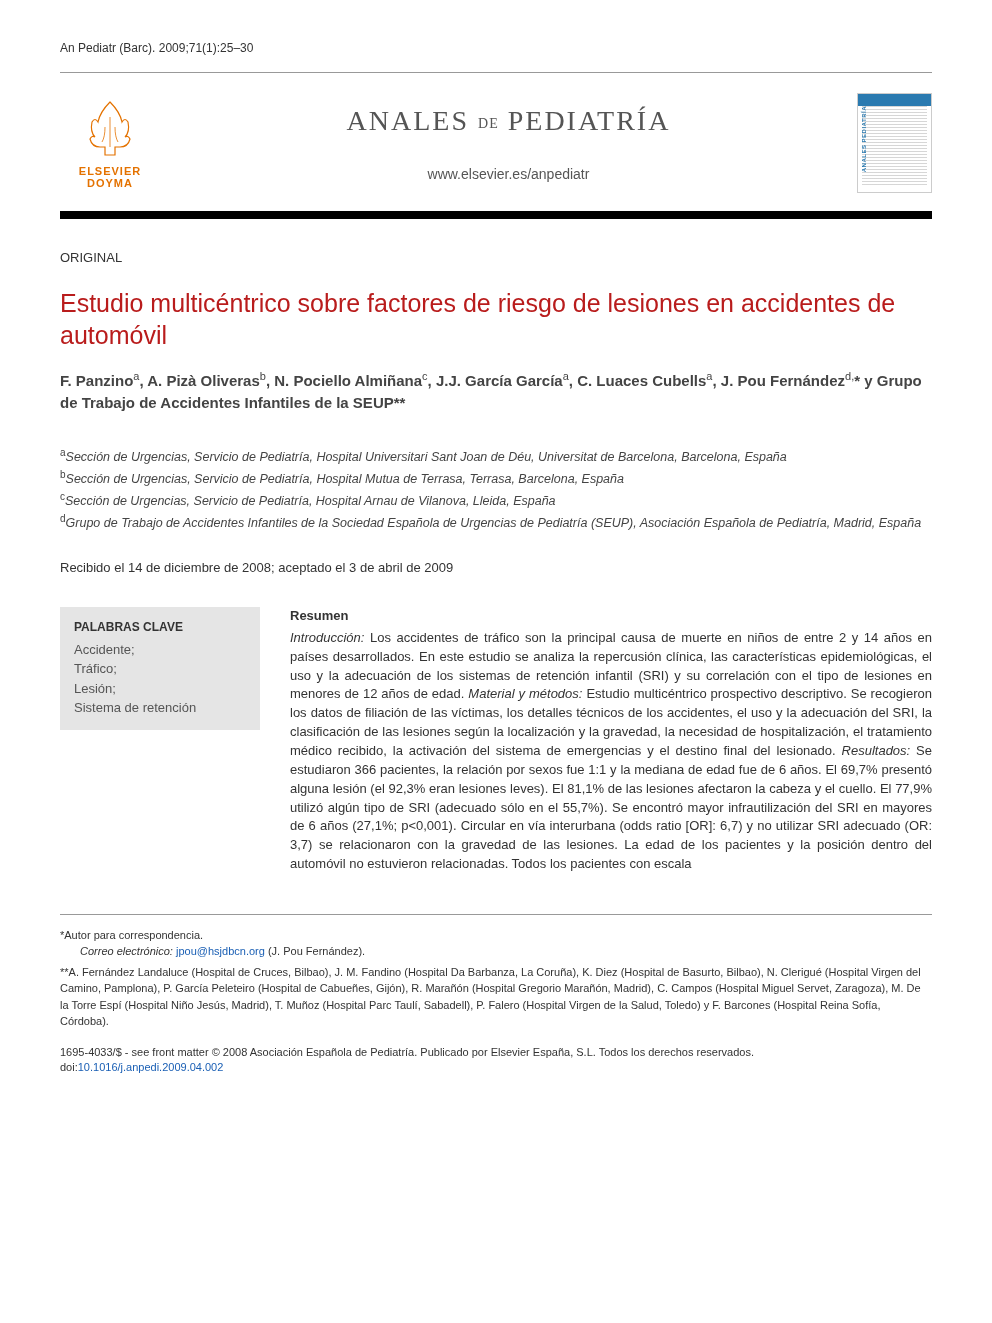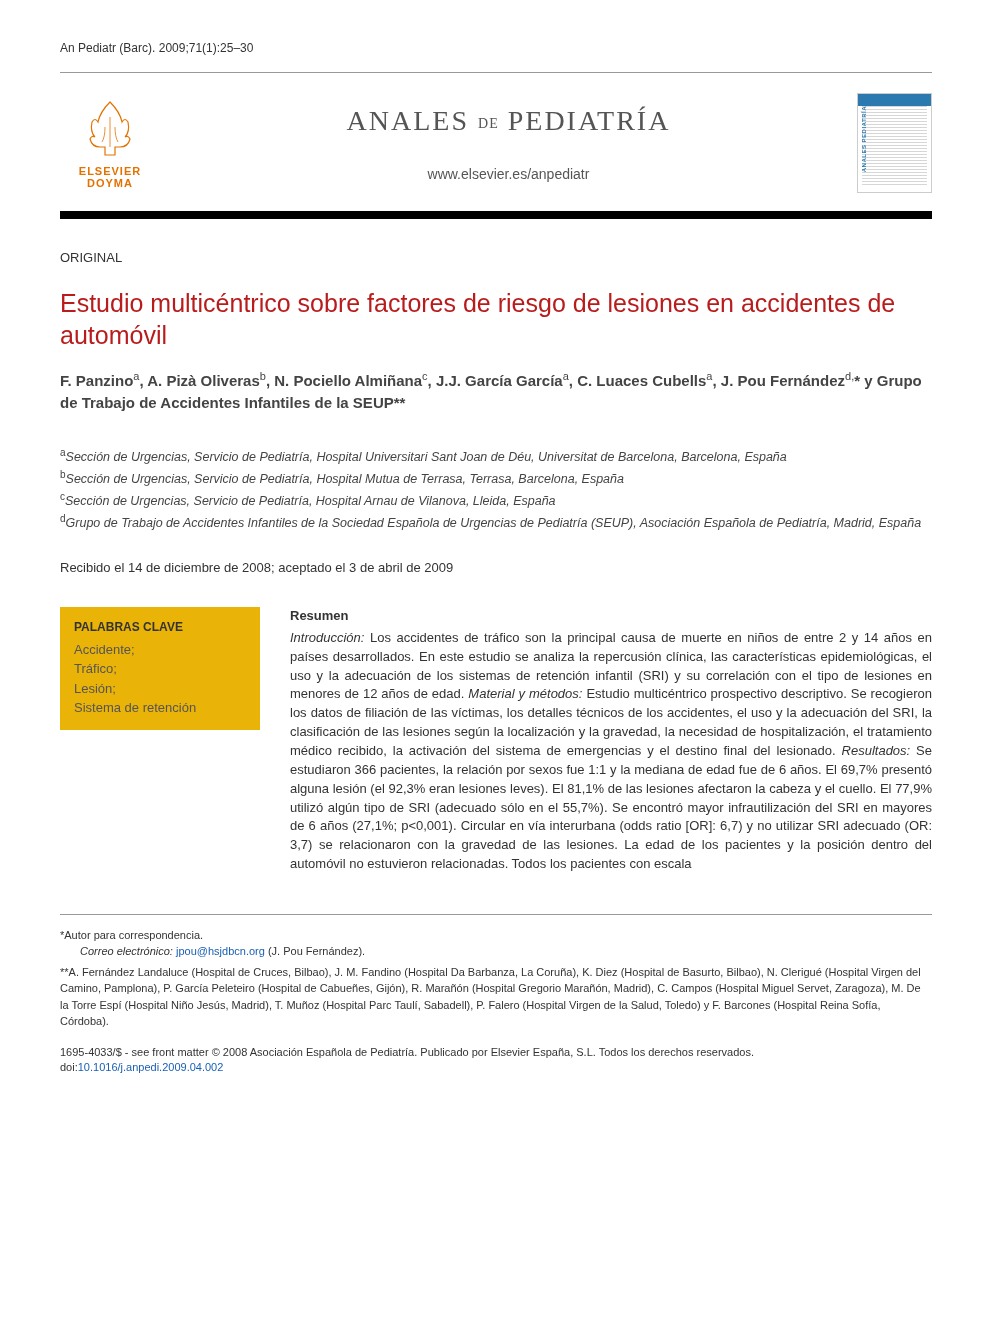--- a/index.html
+++ b/index.html
@@ -110,21 +110,21 @@
       font-size: 13px;
       margin-bottom: 30px;
       line-height: 1.5;
     }
     .abstract-block {
       display: flex;
       gap: 30px;
       margin-bottom: 40px;
     }
     .keywords-box {
-      background: #eab308;
+      background: #e5e5e5;
       padding: 12px 14px;
       width: 200px;
       flex-shrink: 0;
       align-self: flex-start;
     }
     .keywords-box .kw-title {
       font-size: 12px;
       font-weight: bold;
       margin-bottom: 4px;
     }

